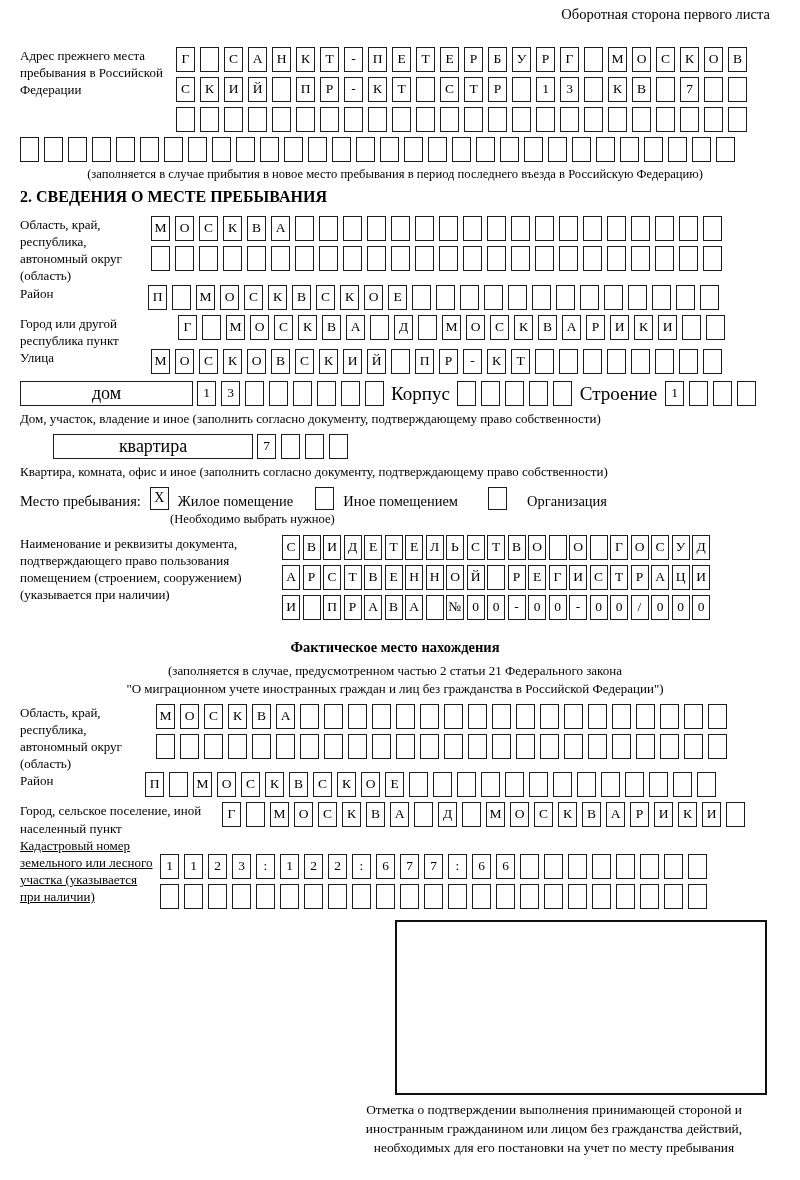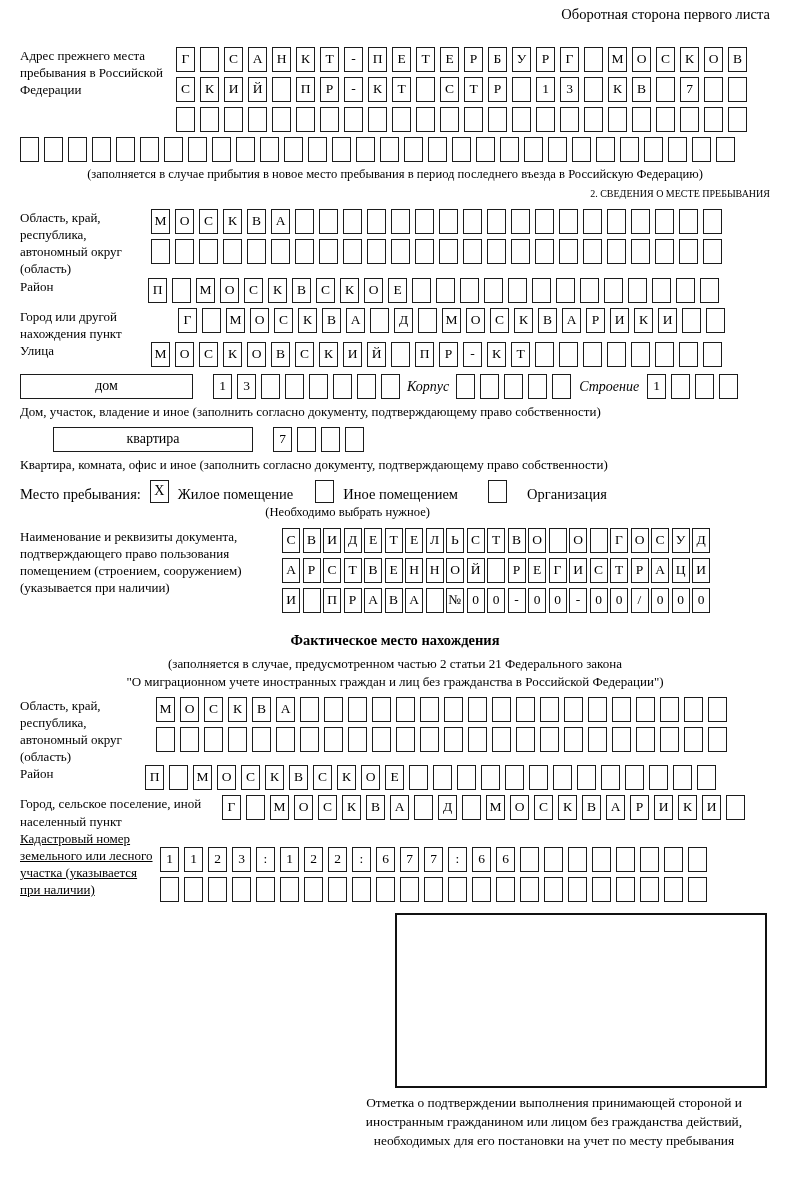--- a/index.html
+++ b/index.html
@@ -16,29 +16,29 @@
   .cellrow{white-space:nowrap;margin-bottom:4px;height:26px;}
   .cell{
     display:inline-block;box-sizing:border-box;
     width:19px;height:25px;border:1.7px solid #1c1c1c;margin-right:5px;
     text-align:center;font-size:13.5px;line-height:21px;vertical-align:top;
     background:#fff;
   }
   .tight .cell{width:18px;margin-right:2.5px;}
   .caption{font-size:12.6px;}
   .center{text-align:center;}
-  .section-title{text-align:right;font-weight:normal;font-size:10px;margin:6px 0 10px;}
+  .section-title{text-align:left;font-weight:bold;font-size:16px;margin:6px 0 10px;}
   .sub-title{text-align:center;font-weight:bold;font-size:14.5px;margin:14px 0 6px;}
   .note{text-align:center;font-size:13px;line-height:1.38;}
   .box-field{
     display:inline-flex;align-items:center;justify-content:center;
     box-sizing:border-box;height:25px;border:1.7px solid #1c1c1c;
-    font-size:14px;vertical-align:top;margin-right:20px;background:#fff;
+    font-size:18px;vertical-align:top;margin-right:4px;background:#fff;
   }
-  .inline-lbl{font-size:14px;line-height:25px;display:inline-block;vertical-align:top;font-style:italic;}
+  .inline-lbl{font-size:19px;line-height:25px;display:inline-block;vertical-align:top;}
   .checkbox{
     display:inline-block;box-sizing:border-box;width:19px;height:23px;
     border:1.7px solid #1c1c1c;text-align:center;font-size:14px;line-height:20px;
     vertical-align:middle;margin:0 9px;background:#fff;
   }
   .stay-row{display:flex;align-items:flex-end;font-size:14.5px;margin-top:6px;}
   .small-caption{font-size:13px;margin:1px 0 7px;}
   .stamp-box{
     box-sizing:border-box;width:372px;height:175px;border:2px solid #111;
     margin-left:auto;margin-right:3px;background:#fff;
@@ -77,21 +77,21 @@
       <div class="cellrow"><span class="cell"></span><span class="cell"></span><span class="cell"></span><span class="cell"></span><span class="cell"></span><span class="cell"></span><span class="cell"></span><span class="cell"></span><span class="cell"></span><span class="cell"></span><span class="cell"></span><span class="cell"></span><span class="cell"></span><span class="cell"></span><span class="cell"></span><span class="cell"></span><span class="cell"></span><span class="cell"></span><span class="cell"></span><span class="cell"></span><span class="cell"></span><span class="cell"></span><span class="cell"></span><span class="cell"></span></div>
     </div>
   </div>
 
   <div class="flex">
     <div class="label" style="width:128px;">Район</div>
     <div class="cellrow"><span class="cell">П</span><span class="cell"></span><span class="cell">М</span><span class="cell">О</span><span class="cell">С</span><span class="cell">К</span><span class="cell">В</span><span class="cell">С</span><span class="cell">К</span><span class="cell">О</span><span class="cell">Е</span><span class="cell"></span><span class="cell"></span><span class="cell"></span><span class="cell"></span><span class="cell"></span><span class="cell"></span><span class="cell"></span><span class="cell"></span><span class="cell"></span><span class="cell"></span><span class="cell"></span><span class="cell"></span><span class="cell"></span></div>
   </div>
 
   <div class="flex">
-    <div class="label" style="width:158px;">Город или другой нахождения пункт</div>
+    <div class="label" style="width:158px;">Город или другой республика пункт</div>
     <div class="cellrow"><span class="cell">Г</span><span class="cell"></span><span class="cell">М</span><span class="cell">О</span><span class="cell">С</span><span class="cell">К</span><span class="cell">В</span><span class="cell">А</span><span class="cell"></span><span class="cell">Д</span><span class="cell"></span><span class="cell">М</span><span class="cell">О</span><span class="cell">С</span><span class="cell">К</span><span class="cell">В</span><span class="cell">А</span><span class="cell">Р</span><span class="cell">И</span><span class="cell">К</span><span class="cell">И</span><span class="cell"></span><span class="cell"></span></div>
   </div>
 
   <div class="flex">
     <div class="label" style="width:131px;">Улица</div>
     <div class="cellrow"><span class="cell">М</span><span class="cell">О</span><span class="cell">С</span><span class="cell">К</span><span class="cell">О</span><span class="cell">В</span><span class="cell">С</span><span class="cell">К</span><span class="cell">И</span><span class="cell">Й</span><span class="cell"></span><span class="cell">П</span><span class="cell">Р</span><span class="cell">-</span><span class="cell">К</span><span class="cell">Т</span><span class="cell"></span><span class="cell"></span><span class="cell"></span><span class="cell"></span><span class="cell"></span><span class="cell"></span><span class="cell"></span><span class="cell"></span></div>
   </div>
 
   <div class="cellrow" style="margin-top:2px;">
     <span class="box-field" style="width:173px;">дом</span><span><span class="cell">1</span><span class="cell">3</span><span class="cell"></span><span class="cell"></span><span class="cell"></span><span class="cell"></span><span class="cell"></span><span class="cell"></span></span><span class="inline-lbl" style="margin:0 7px 0 2px;">Корпус</span><span><span class="cell"></span><span class="cell"></span><span class="cell"></span><span class="cell"></span><span class="cell"></span></span><span class="inline-lbl" style="margin:0 8px 0 3px;">Строение</span><span><span class="cell">1</span><span class="cell"></span><span class="cell"></span><span class="cell"></span></span>
@@ -105,21 +105,21 @@
 
   <div class="stay-row">
     <span>Место пребывания:</span>
     <span class="checkbox">X</span>
     <span>Жилое помещение</span>
     <span class="checkbox" style="margin-left:22px;"></span>
     <span>Иное помещением</span>
     <span class="checkbox" style="margin-left:30px;margin-right:20px;"></span>
     <span>Организация</span>
   </div>
-  <div class="caption" style="margin:2px 0 8px 150px;width:260px;text-align:right;">(Необходимо выбрать нужное)</div>
+  <div class="caption" style="margin:2px 0 8px 150px;width:260px;text-align:left;">(Необходимо выбрать нужное)</div>
 
   <div class="flex">
     <div class="label" style="width:256px;padding-right:6px;">Наименование и реквизиты документа, подтверждающего право пользования помещением (строением, сооружением) (указывается при наличии)</div>
     <div class="rows tight">
       <div class="cellrow"><span class="cell">С</span><span class="cell">В</span><span class="cell">И</span><span class="cell">Д</span><span class="cell">Е</span><span class="cell">Т</span><span class="cell">Е</span><span class="cell">Л</span><span class="cell">Ь</span><span class="cell">С</span><span class="cell">Т</span><span class="cell">В</span><span class="cell">О</span><span class="cell"></span><span class="cell">О</span><span class="cell"></span><span class="cell">Г</span><span class="cell">О</span><span class="cell">С</span><span class="cell">У</span><span class="cell">Д</span></div>
       <div class="cellrow"><span class="cell">А</span><span class="cell">Р</span><span class="cell">С</span><span class="cell">Т</span><span class="cell">В</span><span class="cell">Е</span><span class="cell">Н</span><span class="cell">Н</span><span class="cell">О</span><span class="cell">Й</span><span class="cell"></span><span class="cell">Р</span><span class="cell">Е</span><span class="cell">Г</span><span class="cell">И</span><span class="cell">С</span><span class="cell">Т</span><span class="cell">Р</span><span class="cell">А</span><span class="cell">Ц</span><span class="cell">И</span></div>
       <div class="cellrow"><span class="cell">И</span><span class="cell"></span><span class="cell">П</span><span class="cell">Р</span><span class="cell">А</span><span class="cell">В</span><span class="cell">А</span><span class="cell"></span><span class="cell">№</span><span class="cell">0</span><span class="cell">0</span><span class="cell">-</span><span class="cell">0</span><span class="cell">0</span><span class="cell">-</span><span class="cell">0</span><span class="cell">0</span><span class="cell">/</span><span class="cell">0</span><span class="cell">0</span><span class="cell">0</span></div>
     </div>
   </div>
 

